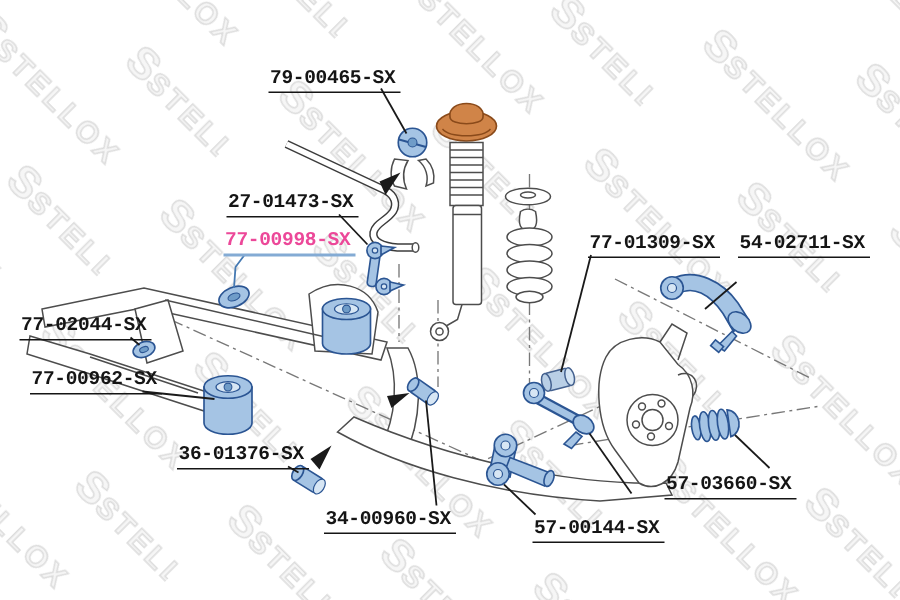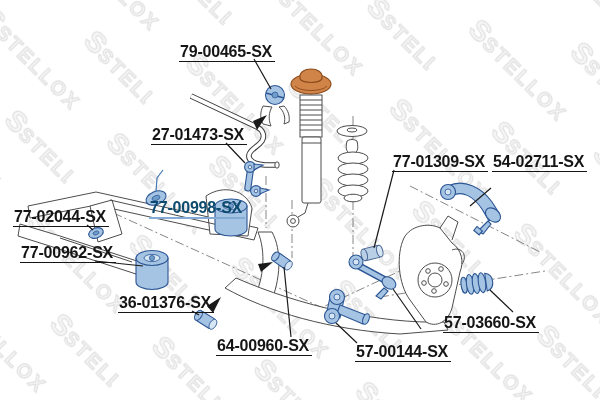--- a/index.html
+++ b/index.html
@@ -3,33 +3,32 @@
 <meta charset="utf-8">
 <style>
   html,body{margin:0;padding:0;background:#fff;}
   #stage{
     position:relative;width:600px;height:400px;overflow:hidden;
     background:#ffffff;font-family:"Liberation Sans",sans-serif;
   }
   #stage svg{position:absolute;left:0;top:0;}
   .lbl{
     position:absolute;
-    font-family:Liberation Sans, sans-serif;
-    font-size:16px;font-weight:bold;color:#151515;
+    font-family:Liberation Mono, monospace;
+    font-size:13px;font-weight:bold;color:#151515;
     letter-spacing:-0.2px;white-space:nowrap;
     padding:0 3px 1px 1px;
     border-bottom:1.8px solid #151515;
     line-height:16px;
     cursor:pointer;
     background:transparent;
   }
   .lbl--highlight{
-    color:#0c4a6e;
+    color:#ec4899;
     border-bottom:2.2px solid #84abd4;
-    margin-top:48px;
   }
   .wm-logo{font-size:29px;font-weight:bold;fill:#f6f6f6;stroke:#dcdcdc;stroke-width:1;}
   .wm-word{font-size:20px;font-weight:bold;letter-spacing:2.5px;fill:#f6f6f6;stroke:#dcdcdc;stroke-width:1;}
   .thinline{fill:none;stroke:#4d4d4d;stroke-width:1;}
   .whitepart{fill:#ffffff;stroke:#4d4d4d;stroke-width:1;}
   .bluefill{fill:#a5c4e4;stroke:#2b5593;stroke-width:1.1;}
   .blueinner{fill:#d7e6f4;stroke:#2b5593;stroke-width:0.8;}
   .bluecore{fill:#6f9cc8;stroke:#2b5593;stroke-width:0.7;}
   .dashdot{fill:none;stroke:#787878;stroke-width:0.9;stroke-dasharray:9 3 2 3;}
   .leader{fill:none;stroke:#1a1a1a;stroke-width:1.2;}
@@ -239,17 +238,17 @@
 </svg>
 
 <div class="lbl" style="left:179px;top:44px;">79-00465-SX</div>
 <div class="lbl" style="left:151px;top:127px;">27-01473-SX</div>
 <div class="lbl lbl--highlight" style="left:149px;top:152px;">77-00998-SX</div>
 <div class="lbl" style="left:392px;top:154px;">77-01309-SX</div>
 <div class="lbl" style="left:492px;top:154px;">54-02711-SX</div>
 <div class="lbl" style="left:13px;top:209px;">77-02044-SX</div>
 <div class="lbl" style="left:20px;top:245px;">77-00962-SX</div>
 <div class="lbl" style="left:118px;top:295px;">36-01376-SX</div>
-<div class="lbl" style="left:216px;top:338px;">64-00960-SX</div>
+<div class="lbl" style="left:216px;top:338px;">34-00960-SX</div>
 <div class="lbl" style="left:355px;top:344px;">57-00144-SX</div>
 <div class="lbl" style="left:419px;top:315px;margin-left:24px;">57-03660-SX</div>
 
 </div>
 
 </body></html>

